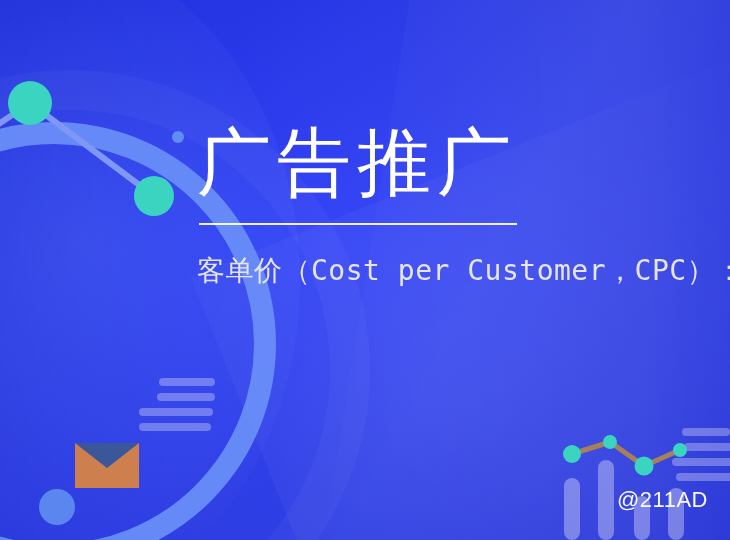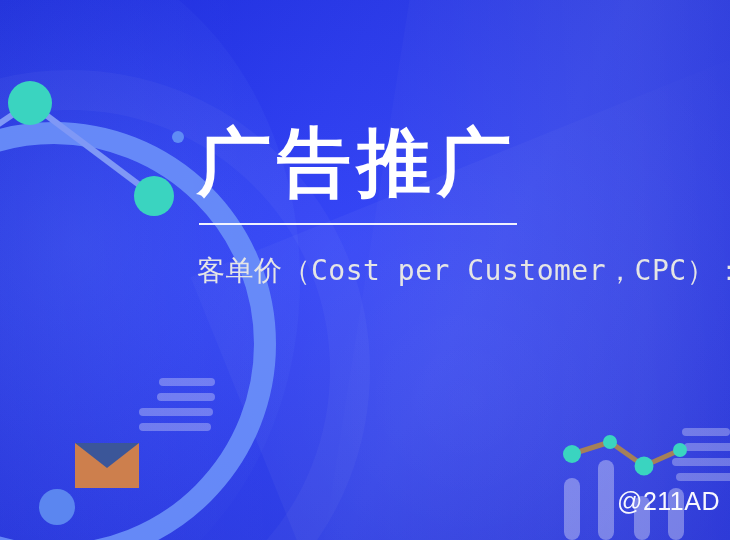--- a/index.html
+++ b/index.html
@@ -157,21 +157,21 @@
 
   
   .title {
     position: absolute;
     left: 197px;
     top: 121px;
     color: #ffffff;
     font-size: 74px;
     line-height: 84px;
     letter-spacing: 6px;
-    font-weight: 700;
+    font-weight: 400;
     white-space: nowrap;
   }
   .divider {
     position: absolute;
     left: 199px;
     top: 223px;
     width: 318px;
     height: 2px;
     background: rgba(255,255,255,0.92);
   }
@@ -185,21 +185,21 @@
     white-space: nowrap;
   }
   .sub-1 { top: 252px; }
   .sub-2 { top: 325px; }
 
   .watermark {
     position: absolute;
     left: 617px;
     top: 487px;
     color: rgba(255,255,255,0.96);
-    font-size: 25px;
+    font-size: 22px;
     letter-spacing: 0.5px;
     font-weight: 400;
   }
 </style>
 </head>
 <body>
 
 <div id="slide">
 
   <div class="bg-base"></div>

